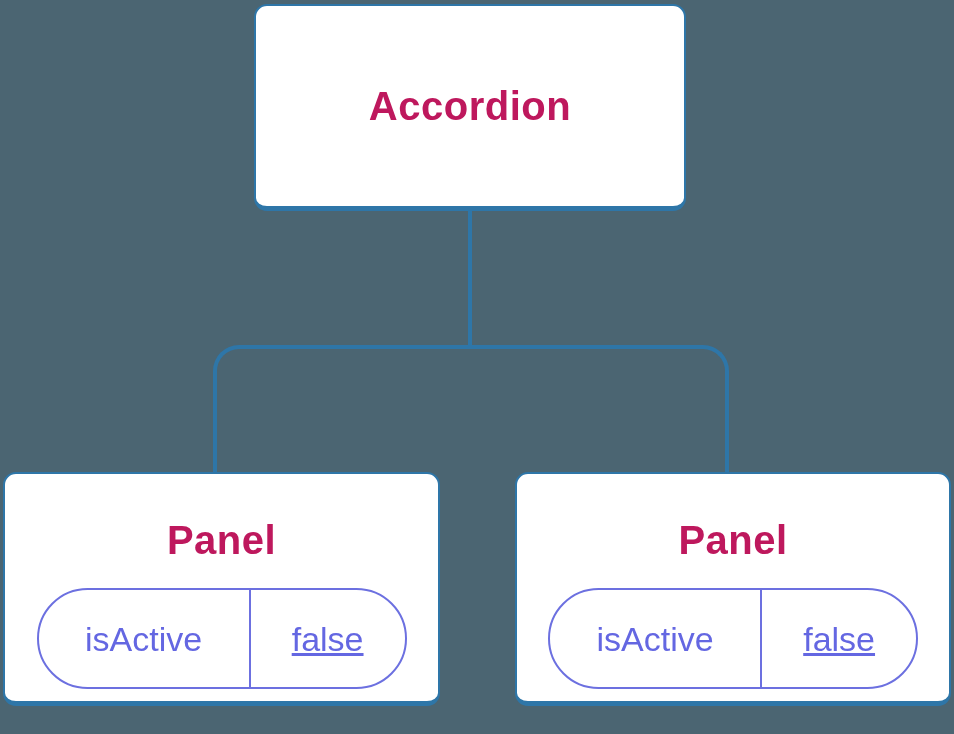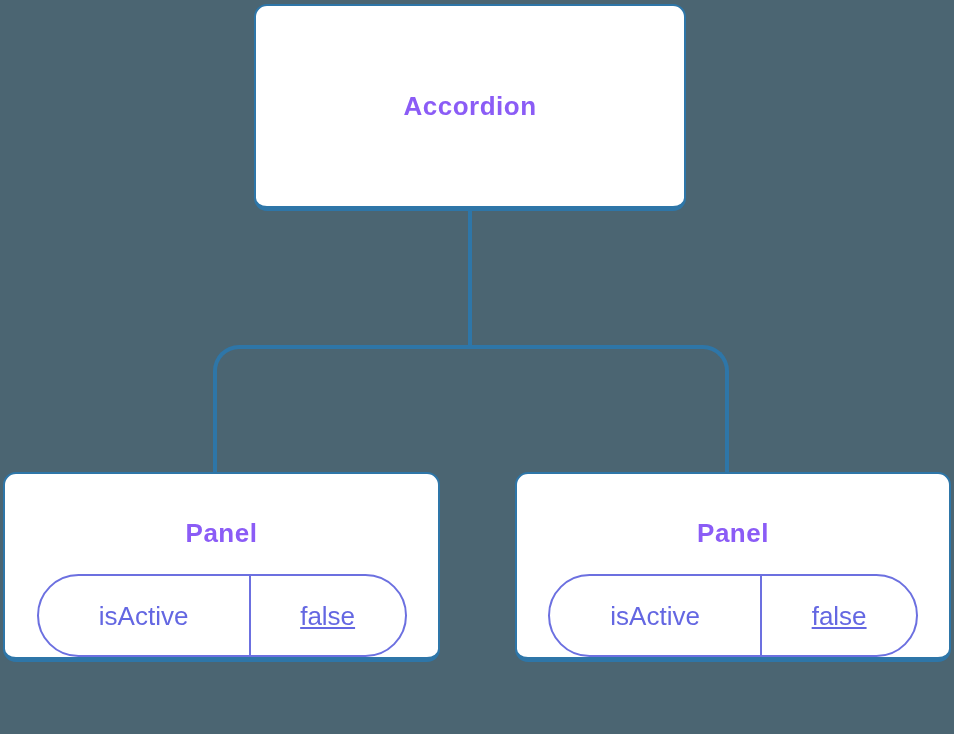--- a/index.html
+++ b/index.html
@@ -26,30 +26,30 @@
     display: flex;
     flex-direction: column;
     align-items: center;
   }
   .node-root {
     left: 254px; top: 4px;
     width: 432px; height: 207px;
     justify-content: center;
   }
   .node-title {
-    color: #8b5cf6;
-    font-size: 26px;
+    color: #be185d;
+    font-size: 40px;
     font-weight: 600;
     letter-spacing: 0.5px;
     line-height: 1;
   }
 
   .node-panel {
     top: 472px;
-    width: 437px; height: 190px;
+    width: 437px; height: 234px;
   }
   .node-panel.left  { left: 3px;  }
   .node-panel.right { left: 515px; width: 436px; }
   .node-panel .node-title { margin-top: 46px; }
 
   
   .connector-stub {
     position: absolute;
     left: 468px; top: 211px;
     width: 4px; height: 136px;
@@ -75,21 +75,21 @@
     border-radius: 52px;
     display: flex;
     align-items: stretch;
     overflow: hidden;
   }
   .state-cell {
     display: flex;
     align-items: center;
     justify-content: center;
     color: #6467E2;
-    font-size: 26px;
+    font-size: 34px;
     font-weight: 500;
     line-height: 1;
   }
   .state-cell.key   { width: 58%; border-right: 2px solid #6C70E0; box-sizing: border-box; }
   .state-cell.value { width: 42%; text-decoration: underline; }
 </style>
 </head>
 <body>
 
 <div class="canvas">

